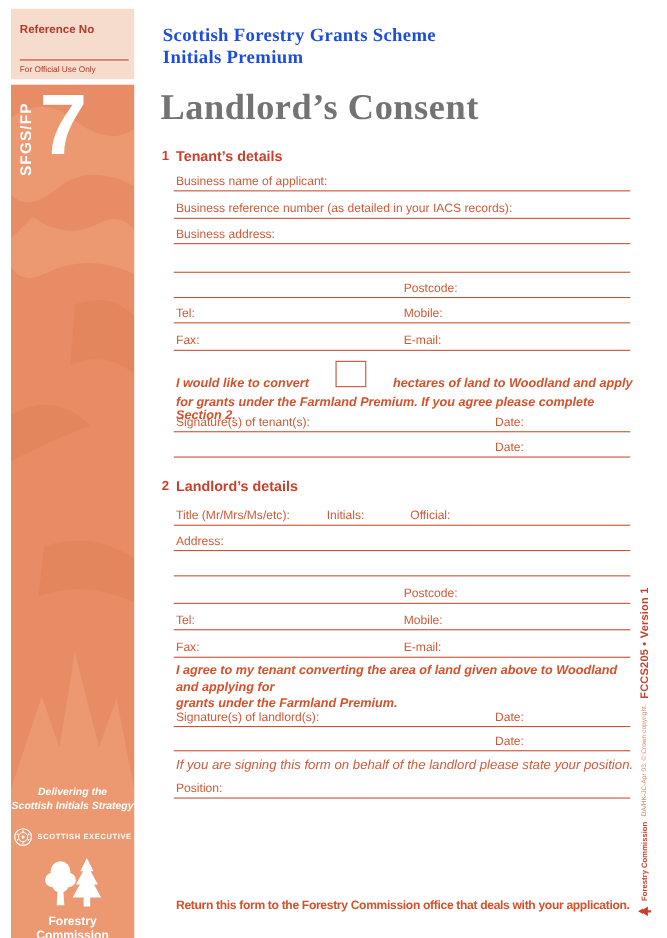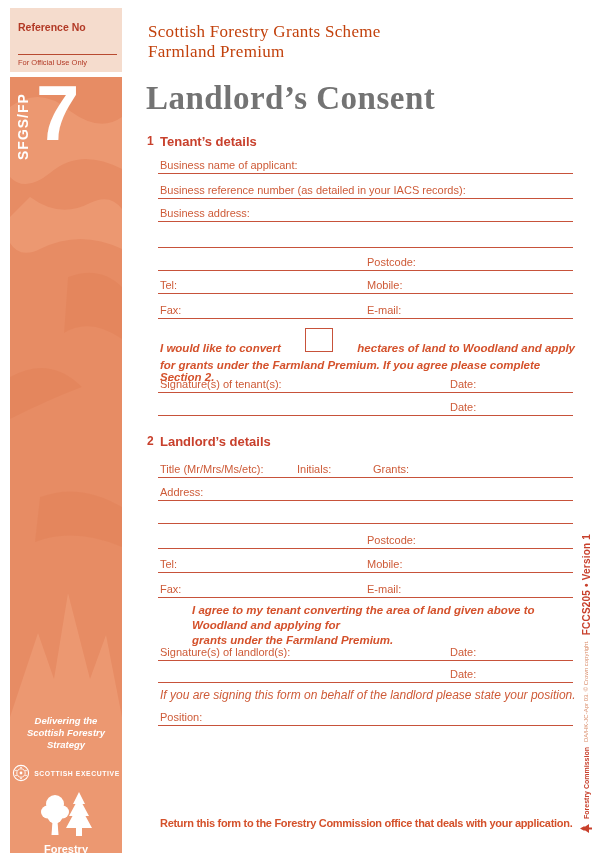--- a/index.html
+++ b/index.html
@@ -35,21 +35,21 @@
     display:flex; align-items:center; gap:5px; white-space:nowrap;
   }
   .sn-fc { font-size:7px; font-weight:bold; color:#C8402C; }
   .sn-print { font-size:6px; color:#D98B68; }
   .sn-code { font-size:10px; font-weight:bold; color:#C8402C; letter-spacing:0.2px; }
 
   
   .main { position:absolute; left:143px; top:0; width:432px; height:853px; }
   .scheme {
     position:absolute; left:5px; top:22px; font-family:"Liberation Serif", serif;
-    font-weight:normal; font-size:17px; line-height:20px; color:#c2410c; letter-spacing:0.3px;
+    font-weight:bold; font-size:17px; line-height:20px; color:#1d4ed8; letter-spacing:0.3px;
   }
   .page-title {
     position:absolute; left:3px; top:80px; font-family:"Liberation Serif", serif;
     font-weight:bold; font-size:33px; color:#737373; letter-spacing:0.5px;
   }
   .sfgs { position:absolute; left:290px; top:6px; width:142px; }
   .sfgs-top { display:flex; align-items:flex-start; justify-content:flex-end; }
   .sfgs-acronym { font-size:45px; font-weight:bold; letter-spacing:-2px; line-height:46px; }
   .sfgs-s1 { color:#C23B24; }
   .sfgs-rest { color:#E2906B; }
@@ -61,21 +61,21 @@
   .sec-num { position:absolute; left:4px; font-size:12px; font-weight:bold; color:#C8402C; }
   .sec-title { position:absolute; left:17px; font-size:13px; font-weight:bold; color:#C8402C; }
 
   .row { position:absolute; left:15px; right:2px; height:24px; border-bottom:1.2px solid #C7523A; }
   .lbl { position:absolute; bottom:2px; font-size:11px; color:#CE5B38; white-space:nowrap; }
 
   .statement { position:absolute; left:17px; right:0; color:#D4512B; font-weight:bold; font-style:italic; font-size:11.5px; }
   .st-line1 { display:flex; align-items:baseline; gap:24px; white-space:nowrap; }
   .hect-box { display:inline-block; width:110px; height:22px; border:1.2px solid #C7523A; background:#fff; }
   .st-line2 { margin-top:5px; }
-  .st-plain { line-height:15px;margin-left:32px; }
+  .st-plain { line-height:15px; }
 
   .note { position:absolute; left:17px; font-style:italic; color:#CE5B38; font-size:12px; white-space:nowrap; }
   .footer { position:absolute; left:17px; top:817px; font-weight:bold; color:#D4512B; font-size:11px; letter-spacing:-0.3px; white-space:nowrap; }
 </style>
 </head>
 <body>
 
 <div class="page">
 
   <div class="refbox">
@@ -96,21 +96,21 @@
         <path d="M0 300 Q40 278 72 310 Q40 322 0 342 Z"></path>
         <path d="M30 420 Q70 405 112 430 L112 470 Q65 450 25 465 Z"></path>
       </g>
     </svg>
     <div class="form-code">SFGS/FP</div>
     <div class="form-num">7</div>
 
     <div class="sidebar-bottom">
       <div class="tagline">
         <div>Delivering the</div>
-        <div>Scottish Forestry Strategy</div>
+        <div>Scottish Initials Strategy</div>
       </div>
       <div class="exec-row">
         <svg width="18" height="18" viewBox="0 0 18 18">
           <circle cx="9" cy="9" r="7.6" fill="none" stroke="#fff" stroke-width="1.1"></circle>
           <circle cx="9" cy="9" r="4.2" fill="none" stroke="#fff" stroke-width="0.9"></circle>
           <circle cx="9" cy="9" r="1.4" fill="#fff"></circle>
           <circle cx="9" cy="3.6" r="0.8" fill="#fff"></circle>
             <circle cx="14" cy="6.5" r="0.8" fill="#fff"></circle>
           <circle cx="14" cy="11.5" r="0.8" fill="#fff"></circle>
             <circle cx="9" cy="14.4" r="0.8" fill="#fff"></circle>
@@ -142,21 +142,21 @@
     </svg>
     <span class="sn-fc">Forestry Commission</span>
     <span class="sn-print">DA/HK-JC-Apr 03. © Crown copyright.</span>
     <span class="sn-code">FCCS205 • Version 1</span>
   </div>
 
   <div class="main">
 
     <div class="scheme">
       <div>Scottish Forestry Grants Scheme</div>
-      <div>Farmland Premium</div>
+      <div>Initials Premium</div>
     </div>
 
 
     <div class="page-title">Landlord’s Consent</div>
 
     <div class="sec-head" style="top:134px">
       <span class="sec-num">1</span>
       <span class="sec-title">Tenant’s details</span>
     </div>
 
@@ -200,21 +200,21 @@
     </div>
 
     <div class="sec-head" style="top:434px">
       <span class="sec-num">2</span>
       <span class="sec-title">Landlord’s details</span>
     </div>
 
     <div class="row" style="top:453px">
       <span class="lbl" style="left:2px">Title (Mr/Mrs/Ms/etc):</span>
       <span class="lbl" style="left:139px">Initials:</span>
-      <span class="lbl" style="left:215px">Grants:</span>
+      <span class="lbl" style="left:215px">Official:</span>
     </div>
     <div class="row" style="top:476px">
       <span class="lbl" style="left:2px">Address:</span>
     </div>
     <div class="row" style="top:499px"></div>
     <div class="row" style="top:524px">
       <span class="lbl" style="left:209px">Postcode:</span>
     </div>
     <div class="row" style="top:548px">
       <span class="lbl" style="left:2px">Tel:</span>

